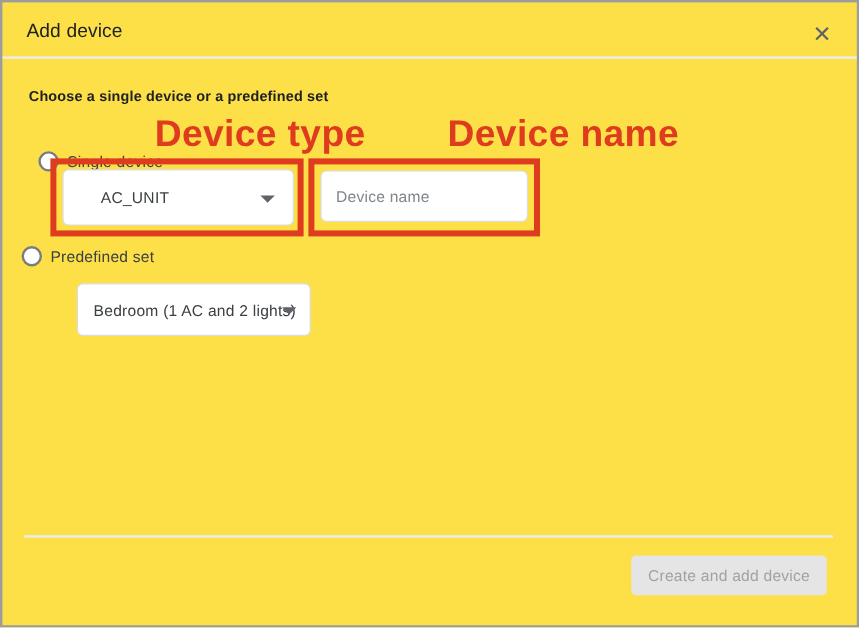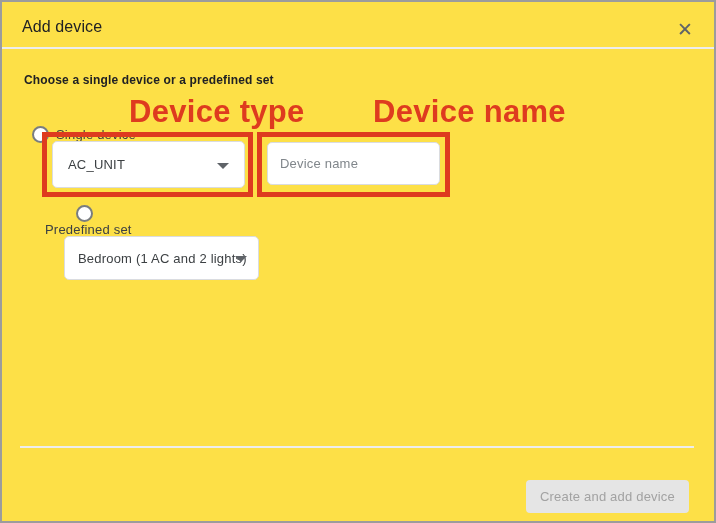--- a/index.html
+++ b/index.html
@@ -31,39 +31,39 @@
     position: absolute; top: 45px; left: 0; right: 0;
     height: 2px; background: #ededed;
   }
   
   .section-label {
     position: absolute; left: 22px; top: 71px;
     font-size: 12px; font-weight: bold; color: #202124; letter-spacing: 0.15px; text-align: center;
   }
   .radio-row { position: absolute; display: flex; align-items: center; }
   .radio-row.single { left: 30px; top: 124px; }
-  .radio-row.predefined { left: 36px; top: 203px; flex-direction: column; }
+  .radio-row.predefined { left: 16px; top: 203px; }
   .radio-circle {
     width: 17px; height: 17px;
     border: 2px solid #797d80; border-radius: 50%;
     background: #fff; flex: 0 0 auto; cursor: pointer;
   }
   .radio-label {
     margin-left: 7px; font-size: 13px; color: #3c4043; letter-spacing: 0.2px;
     cursor: pointer; white-space: nowrap;
   }
   
   .select-box {
     position: absolute;
     background: #fff;
     border: 1px solid #dadce0; border-radius: 5px;
     display: flex; align-items: center;
     cursor: pointer;
   }
-  .select-box.device-type { left: 50px; top: 139px; width: 193px; height: 47px; padding-left: 15px; }
+  .select-box.device-type { left: 50px; top: 139px; width: 193px; height: 47px; padding-left: 31px; }
   .select-box.predefined-set { left: 62px; top: 234px; width: 195px; height: 44px; padding-left: 13px; }
   .select-value { font-size: 13px; color: #3c4043; letter-spacing: 0.2px; white-space: nowrap; }
   .caret {
     position: absolute; top: 50%; margin-top: -2px;
     width: 0; height: 0;
     border-left: 6px solid transparent;
     border-right: 6px solid transparent;
     border-top: 6px solid #5f6368;
   }
   .select-box.device-type .caret { right: 15px; }
@@ -89,21 +89,21 @@
     border: 5px solid #de3b1f; pointer-events: none;
   }
   .ann-box.type { left: 40px; width: 211px; }
   .ann-box.name { left: 255px; width: 193px; }
   
   .footer-divider {
     position: absolute; top: 444px; left: 18px; right: 20px;
     height: 2px; background: #ededed;
   }
   .submit-btn {
-    position: absolute; left: 524px; top: 478px; width: 163px; height: 33px;
+    position: absolute; left: 524px; top: 461px; width: 163px; height: 33px;
     background: #e5e5e5; border: none; border-radius: 4px;
     font-size: 13px; color: #a2a2a2; letter-spacing: 0.2px;
     font-family: "Liberation Sans", "DejaVu Sans", sans-serif;
     cursor: default;
   }
 </style>
 </head>
 <body>
 
 <div class="dialog">

